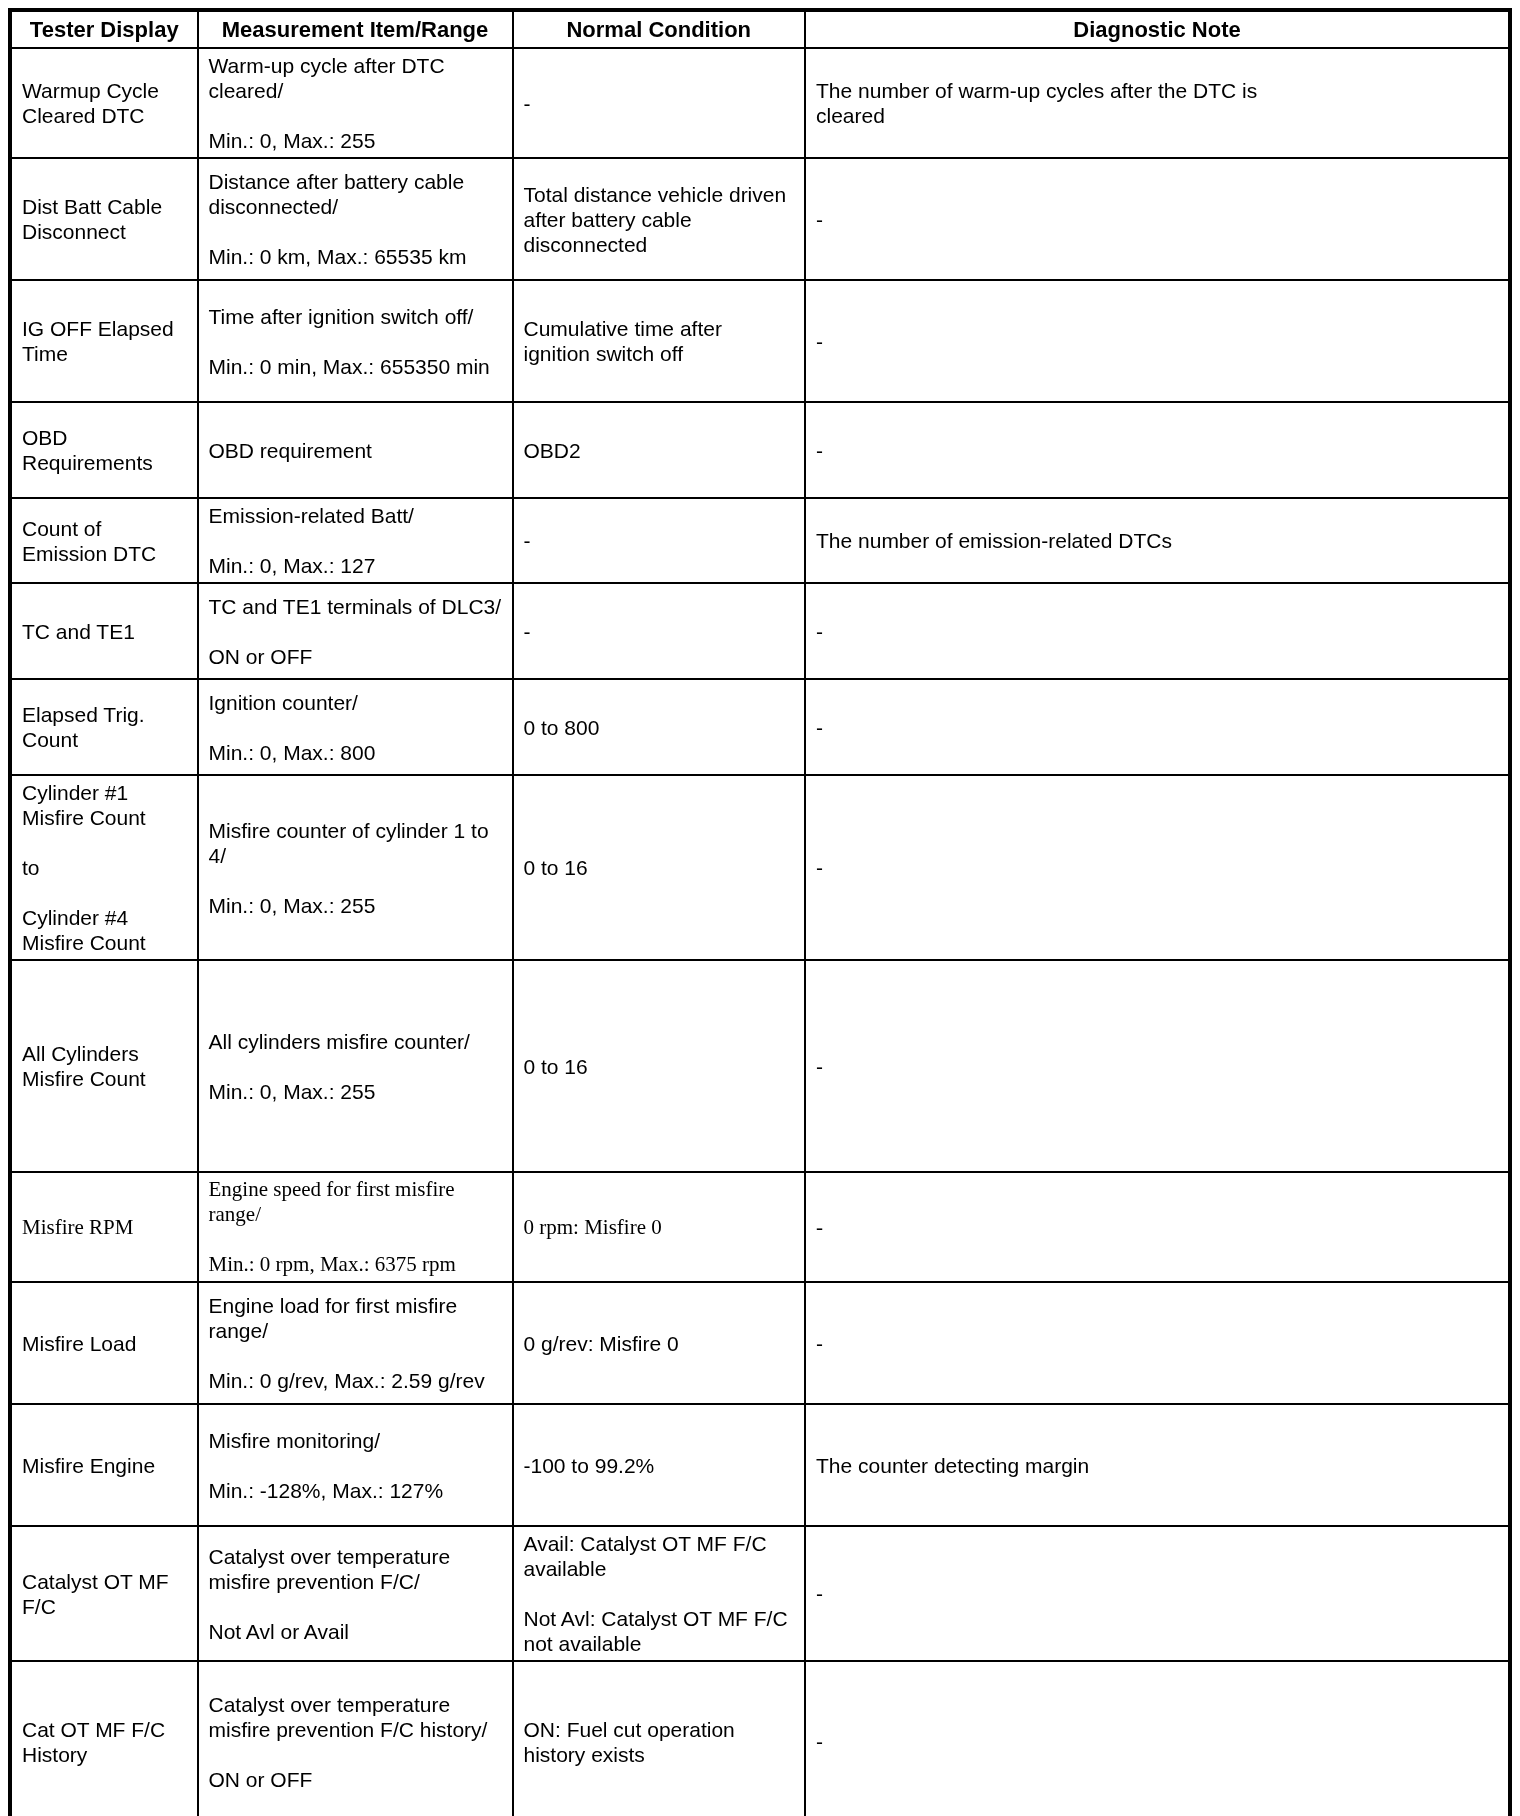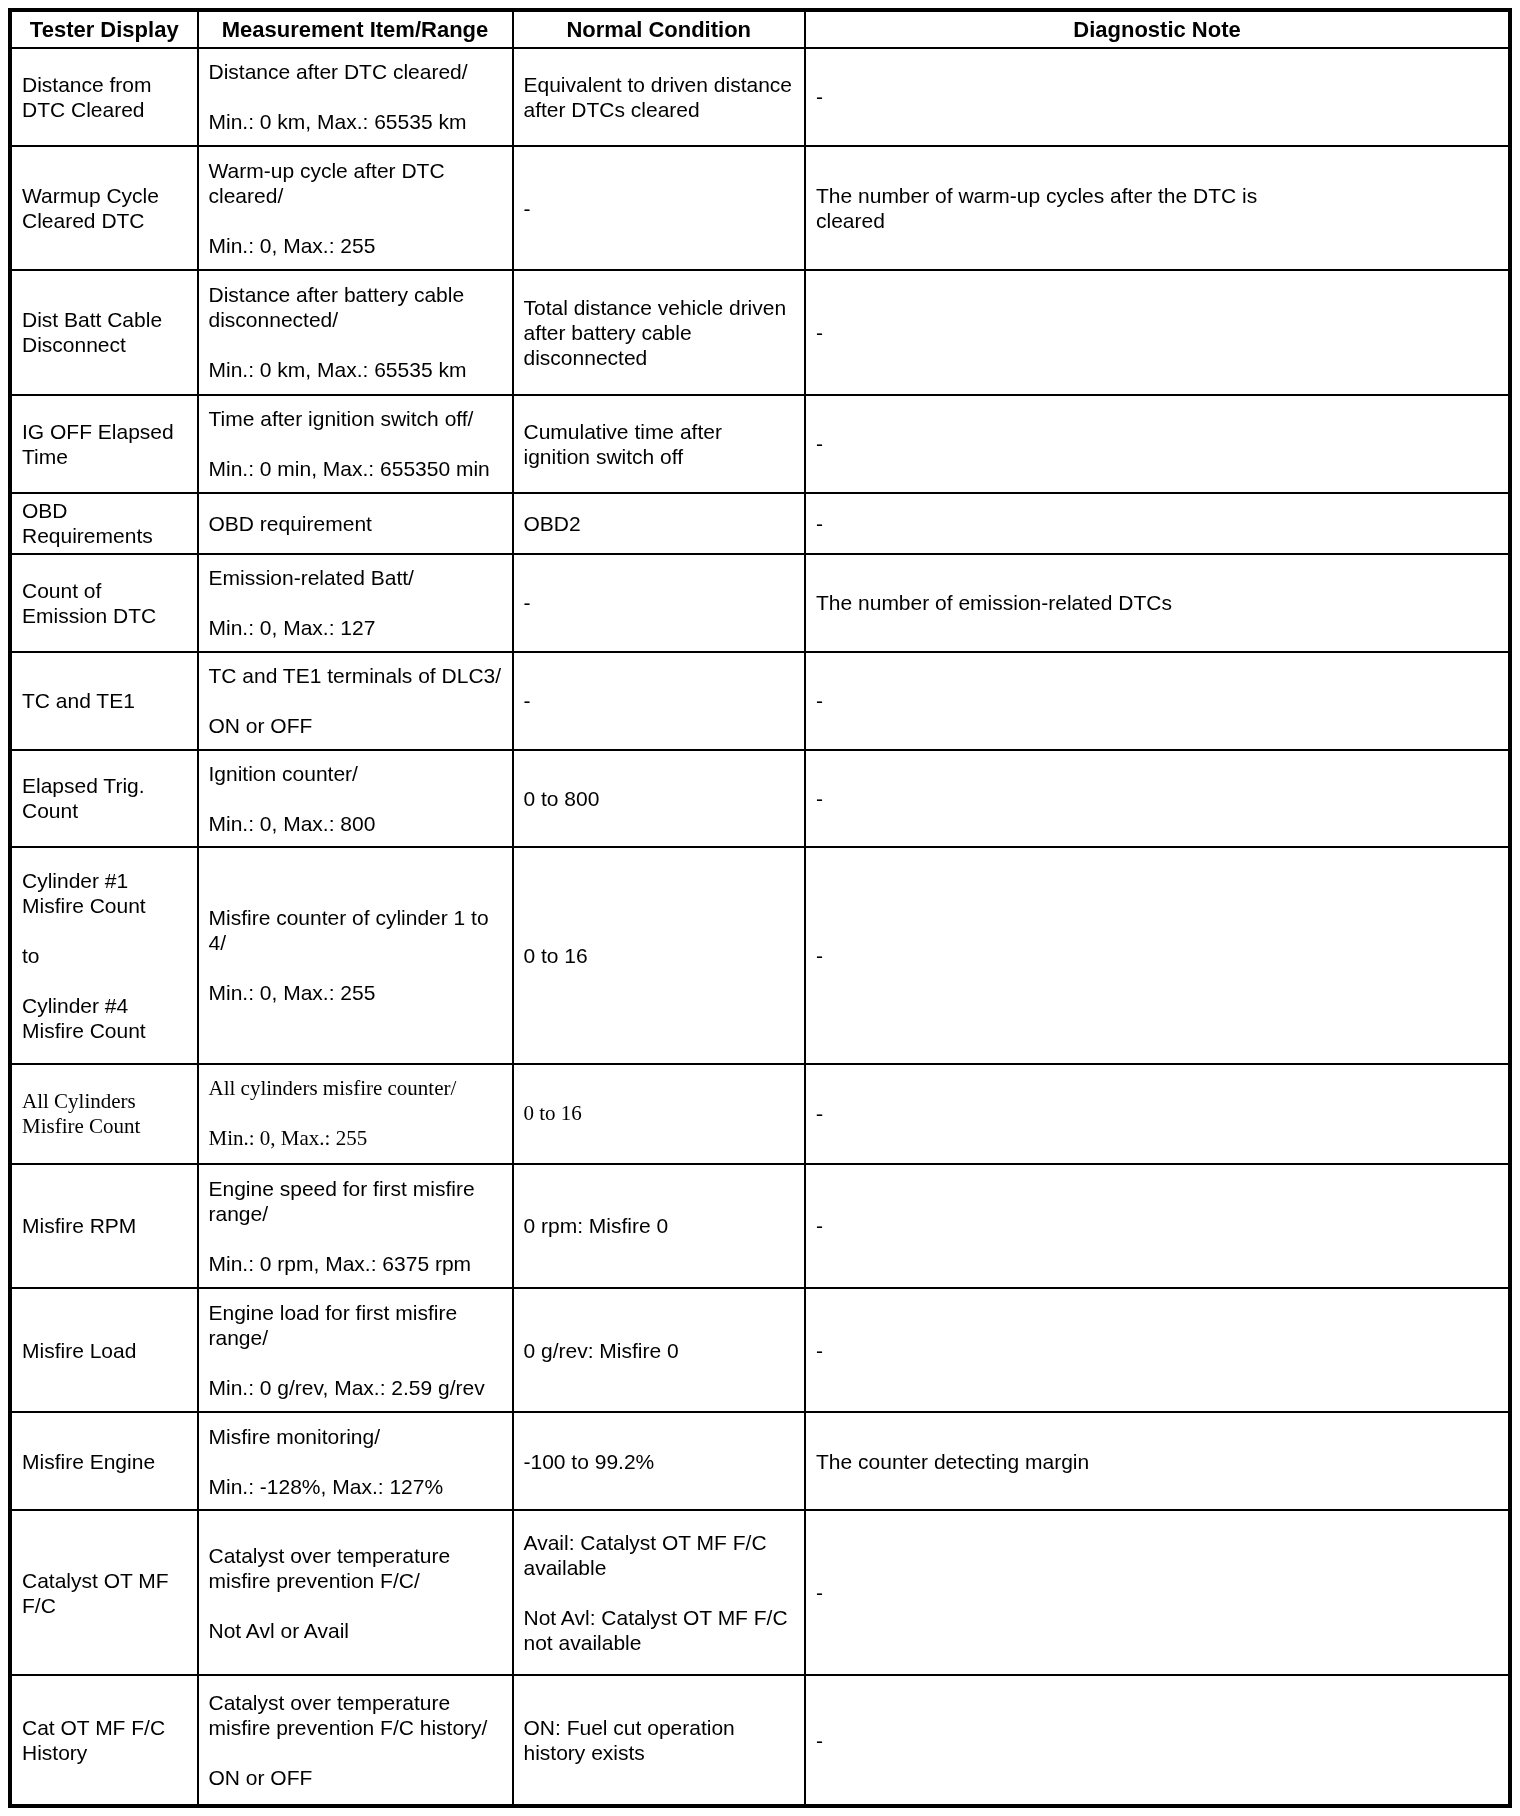--- a/index.html
+++ b/index.html
@@ -92,35 +92,20 @@
       <tr>
         <th>Tester Display</th>
         <th>Measurement Item/Range</th>
         <th>Normal Condition</th>
         <th>Diagnostic Note</th>
       </tr>
     </thead>
     <tbody>
         <tr>
           <td>
-            <p>Distance from DTC Cleared</p>
-          </td>
-          <td>
-            <p>Distance after DTC cleared/</p>
-            <p>Min.: 0 km, Max.: 65535 km</p>
-          </td>
-          <td>
-            <p>Equivalent to driven distance after DTCs cleared</p>
-          </td>
-          <td>
-            <p>-</p>
-          </td>
-        </tr>
-        <tr>
-          <td>
             <p>Warmup Cycle Cleared DTC</p>
           </td>
           <td>
             <p>Warm-up cycle after DTC cleared/</p>
             <p>Min.: 0, Max.: 255</p>
           </td>
           <td>
             <p>-</p>
           </td>
           <td>

